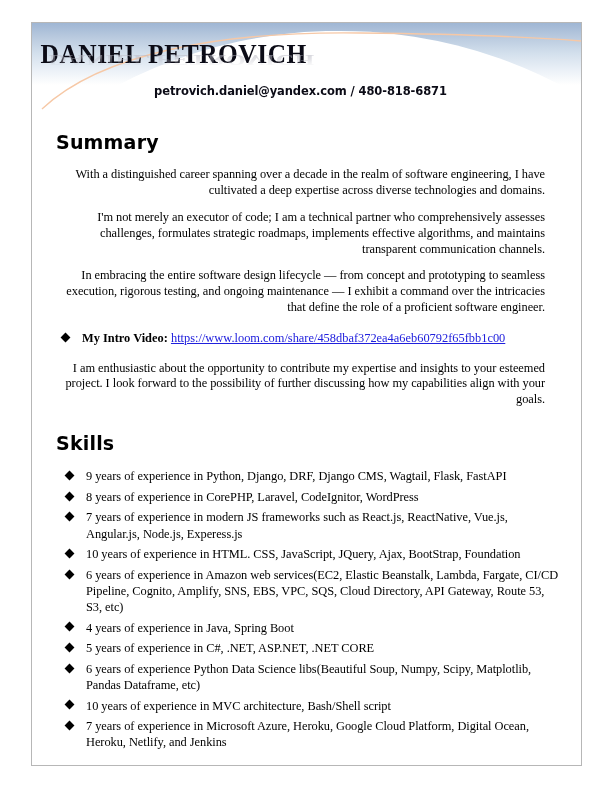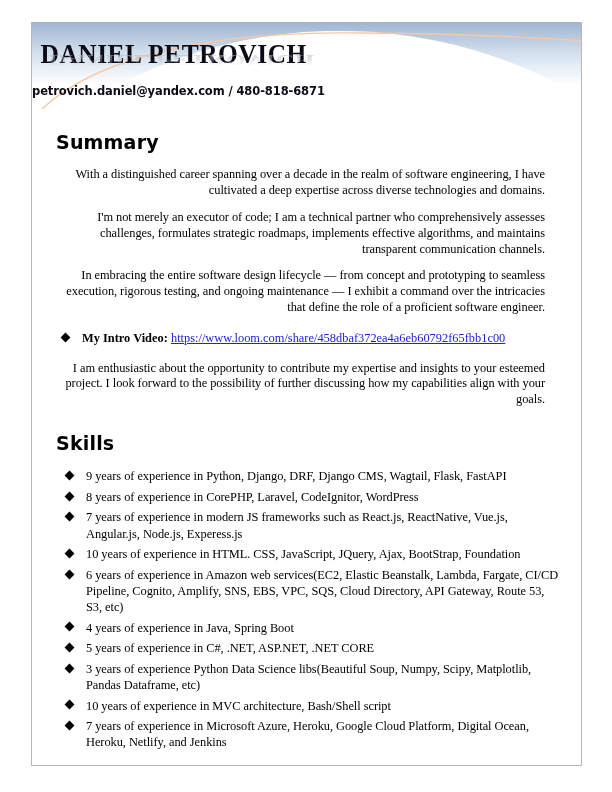--- a/index.html
+++ b/index.html
@@ -91,21 +91,21 @@
     margin-top: -1px;
     color: #b9b9c4;
     -webkit-mask-image: linear-gradient(to top, rgba(0,0,0,0.85), rgba(0,0,0,0));
     mask-image: linear-gradient(to top, rgba(0,0,0,0.85), rgba(0,0,0,0));
     opacity: 0.85;
   }
   .contact {
     position: absolute;
     left: 0; right: 12px;
     top: 61px;
-    text-align: left;
+    text-align: center;
     font-family: "DejaVu Sans", sans-serif;
     font-weight: bold;
     font-size: 11.5px;
     letter-spacing: -0.1px;
     color: #0b0b16;
   }
 
   
   #content {
     position: relative;
@@ -213,19 +213,19 @@
     <h2 class="section skills-heading">Skills</h2>
 
     <ul class="skilllist">
       <li><span class="dia"></span><span>9 years of experience in Python, Django, DRF, Django CMS, Wagtail, Flask, FastAPI</span></li>
       <li><span class="dia"></span><span>8 years of experience in CorePHP, Laravel, CodeIgnitor, WordPress</span></li>
       <li><span class="dia"></span><span>7 years of experience in modern JS frameworks such as React.js, ReactNative, Vue.js, Angular.js, Node.js, Experess.js</span></li>
       <li><span class="dia"></span><span>10 years of experience in HTML. CSS, JavaScript, JQuery, Ajax, BootStrap, Foundation</span></li>
       <li><span class="dia"></span><span>6 years of experience in Amazon web services(EC2, Elastic Beanstalk, Lambda, Fargate, CI/CD Pipeline, Cognito, Amplify, SNS, EBS, VPC, SQS, Cloud Directory, API Gateway, Route 53, S3, etc)</span></li>
       <li><span class="dia"></span><span>4 years of experience in Java, Spring Boot</span></li>
       <li><span class="dia"></span><span>5 years of experience in C#, .NET, ASP.NET, .NET CORE</span></li>
-      <li><span class="dia"></span><span>3 years of experience Python Data Science libs(Beautiful Soup, Numpy, Scipy, Matplotlib, Pandas Dataframe, etc)</span></li>
+      <li><span class="dia"></span><span>6 years of experience Python Data Science libs(Beautiful Soup, Numpy, Scipy, Matplotlib, Pandas Dataframe, etc)</span></li>
       <li><span class="dia"></span><span>10 years of experience in MVC architecture, Bash/Shell script</span></li>
       <li><span class="dia"></span><span>7 years of experience in Microsoft Azure, Heroku, Google Cloud Platform, Digital Ocean, Heroku, Netlify, and Jenkins</span></li>
     </ul>
 
   </div>
 </div>
 
 </body></html>

